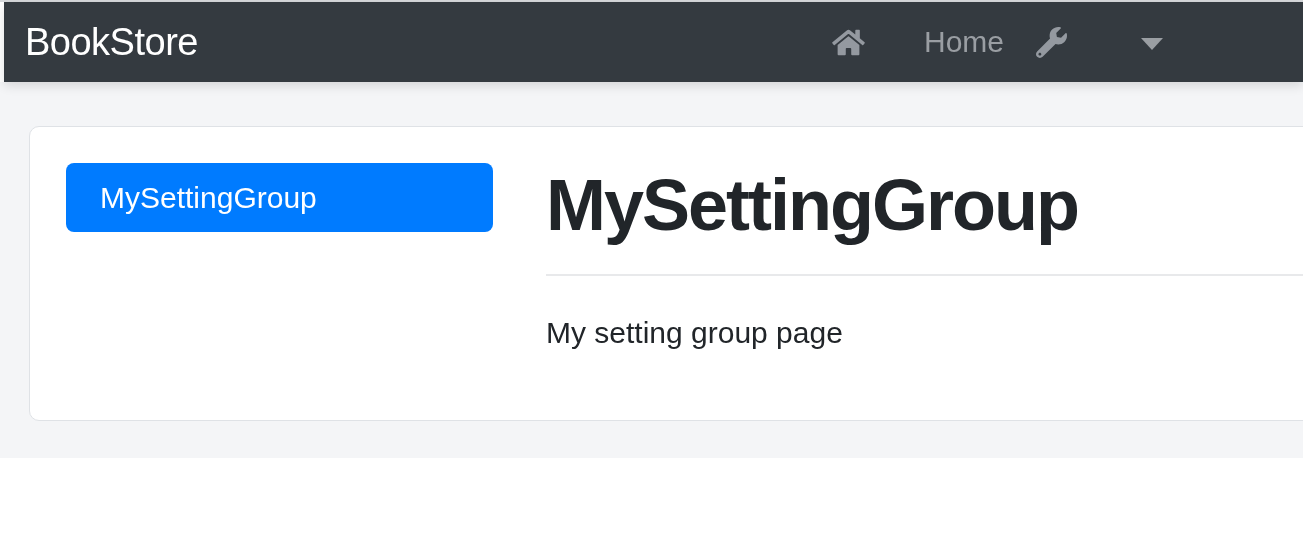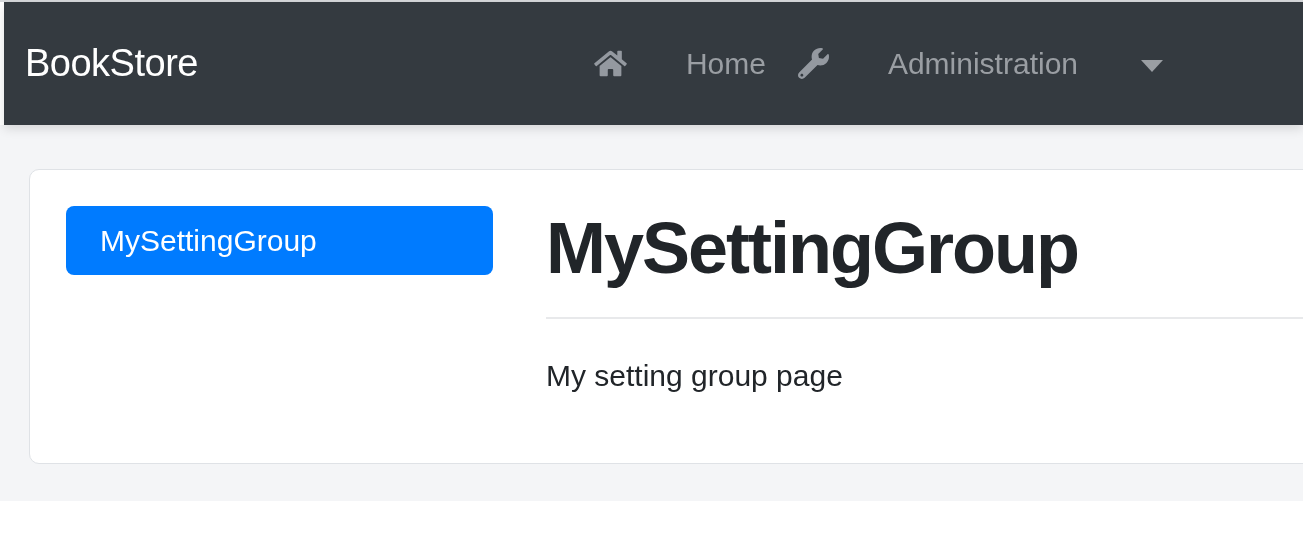--- a/index.html
+++ b/index.html
@@ -11,21 +11,21 @@
     font-family: "Liberation Sans", "DejaVu Sans", sans-serif;
     overflow: hidden;
   }
   .window-top-edge {
     height: 2px;
     width: 100%;
     background: #d6d8db;
   }
   
   .navbar {
-    height: 123px;
+    height: 80px;
     margin-left: 4px;            
     background: #343a40;
     display: flex;
     align-items: center;
     padding: 0 124px 0 21px;
     box-shadow: 0 4px 10px rgba(0,0,0,0.12);
     position: relative;
     z-index: 2;
   }
   .brand {
@@ -139,21 +139,20 @@
         </span>
         <span>Home</span>
       </a>
 
       <a class="nav-link">
         <span class="icon">
           <svg width="31" height="31" viewBox="0 0 512 512">
             <path d="M507.73 109.1c-2.24-9.03-13.54-12.09-20.12-5.51l-74.36 74.36-67.88-11.31-11.31-67.88 74.36-74.36c6.62-6.62 3.43-17.9-5.66-20.16-47.38-11.74-99.55.91-136.58 37.93-39.64 39.64-50.55 97.1-34.05 147.2L18.74 402.76c-24.99 24.99-24.99 65.51 0 90.5 24.99 24.99 65.51 24.99 90.5 0l213.21-213.21c50.12 16.71 107.47 5.68 147.37-34.22 37.07-37.07 49.7-89.32 37.91-136.73zM64 472c-13.25 0-24-10.75-24-24 0-13.26 10.75-24 24-24s24 10.74 24 24c0 13.25-10.75 24-24 24z"></path>
           </svg>
         </span>
-        <span>Administration</span>
         <span class="caret"></span>
       </a>
     </nav>
   </header>
 
   <main class="content">
     <section class="card">
 
       <div class="group-nav">
         <button class="group-tab">MySettingGroup</button>

